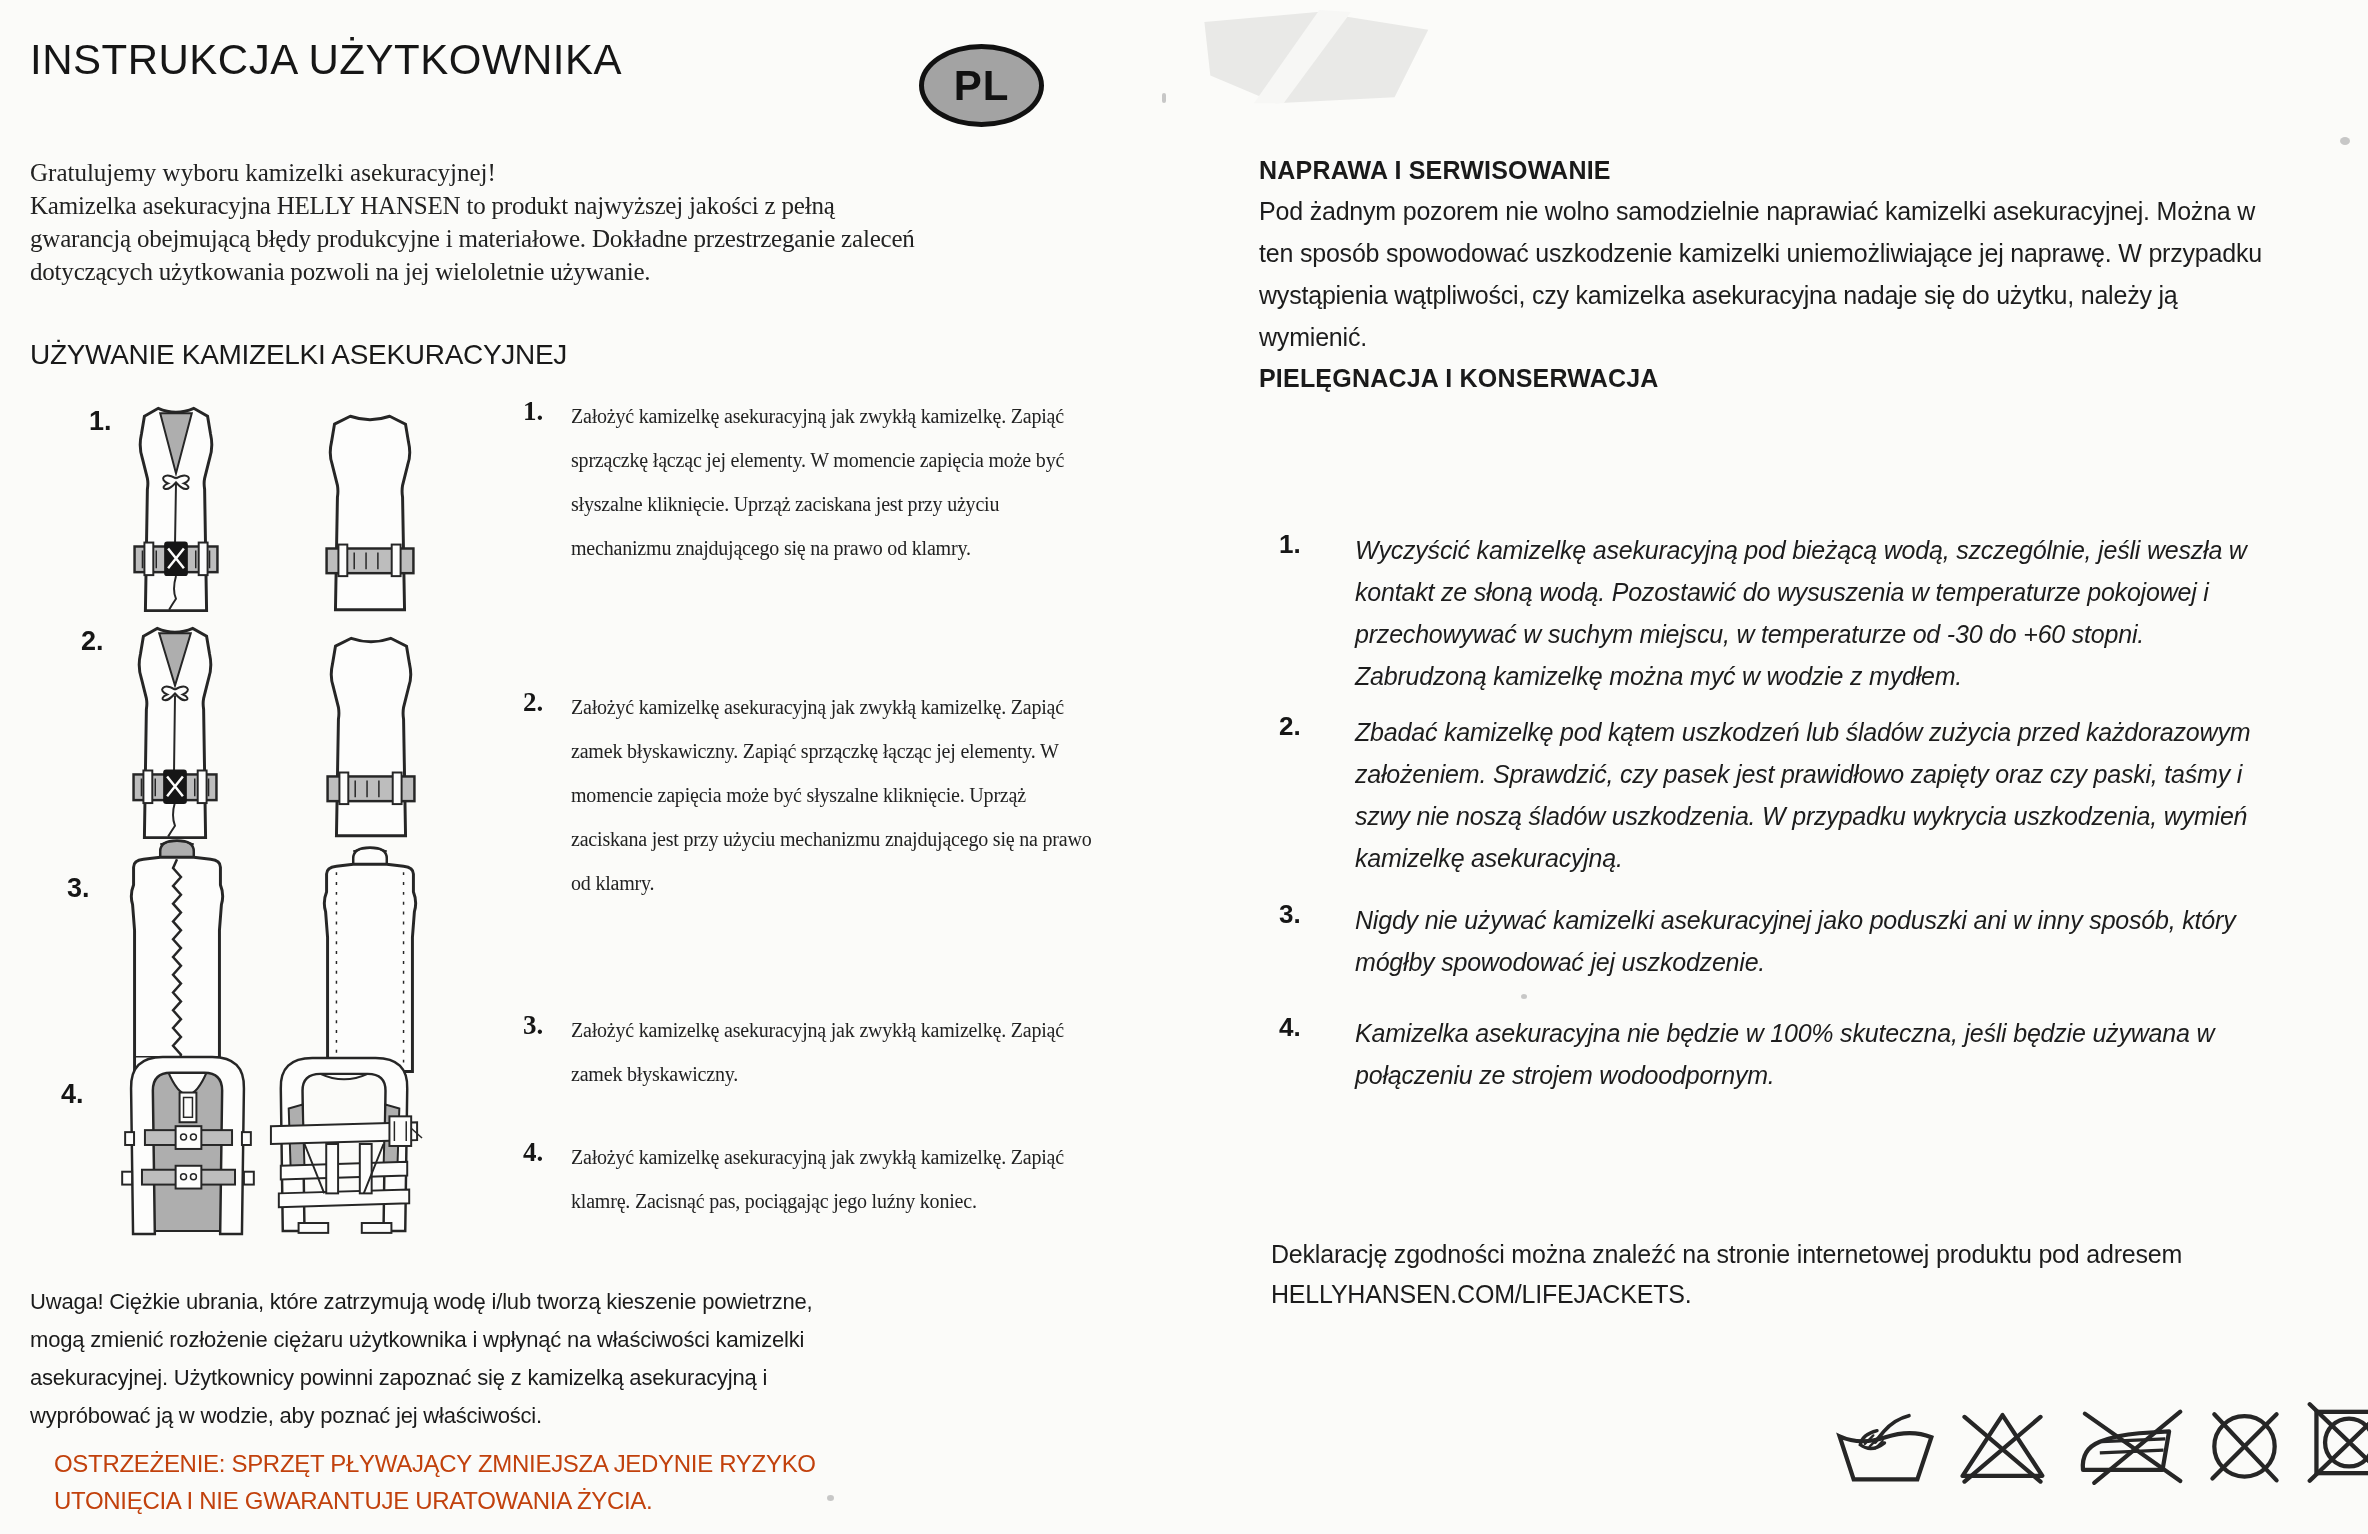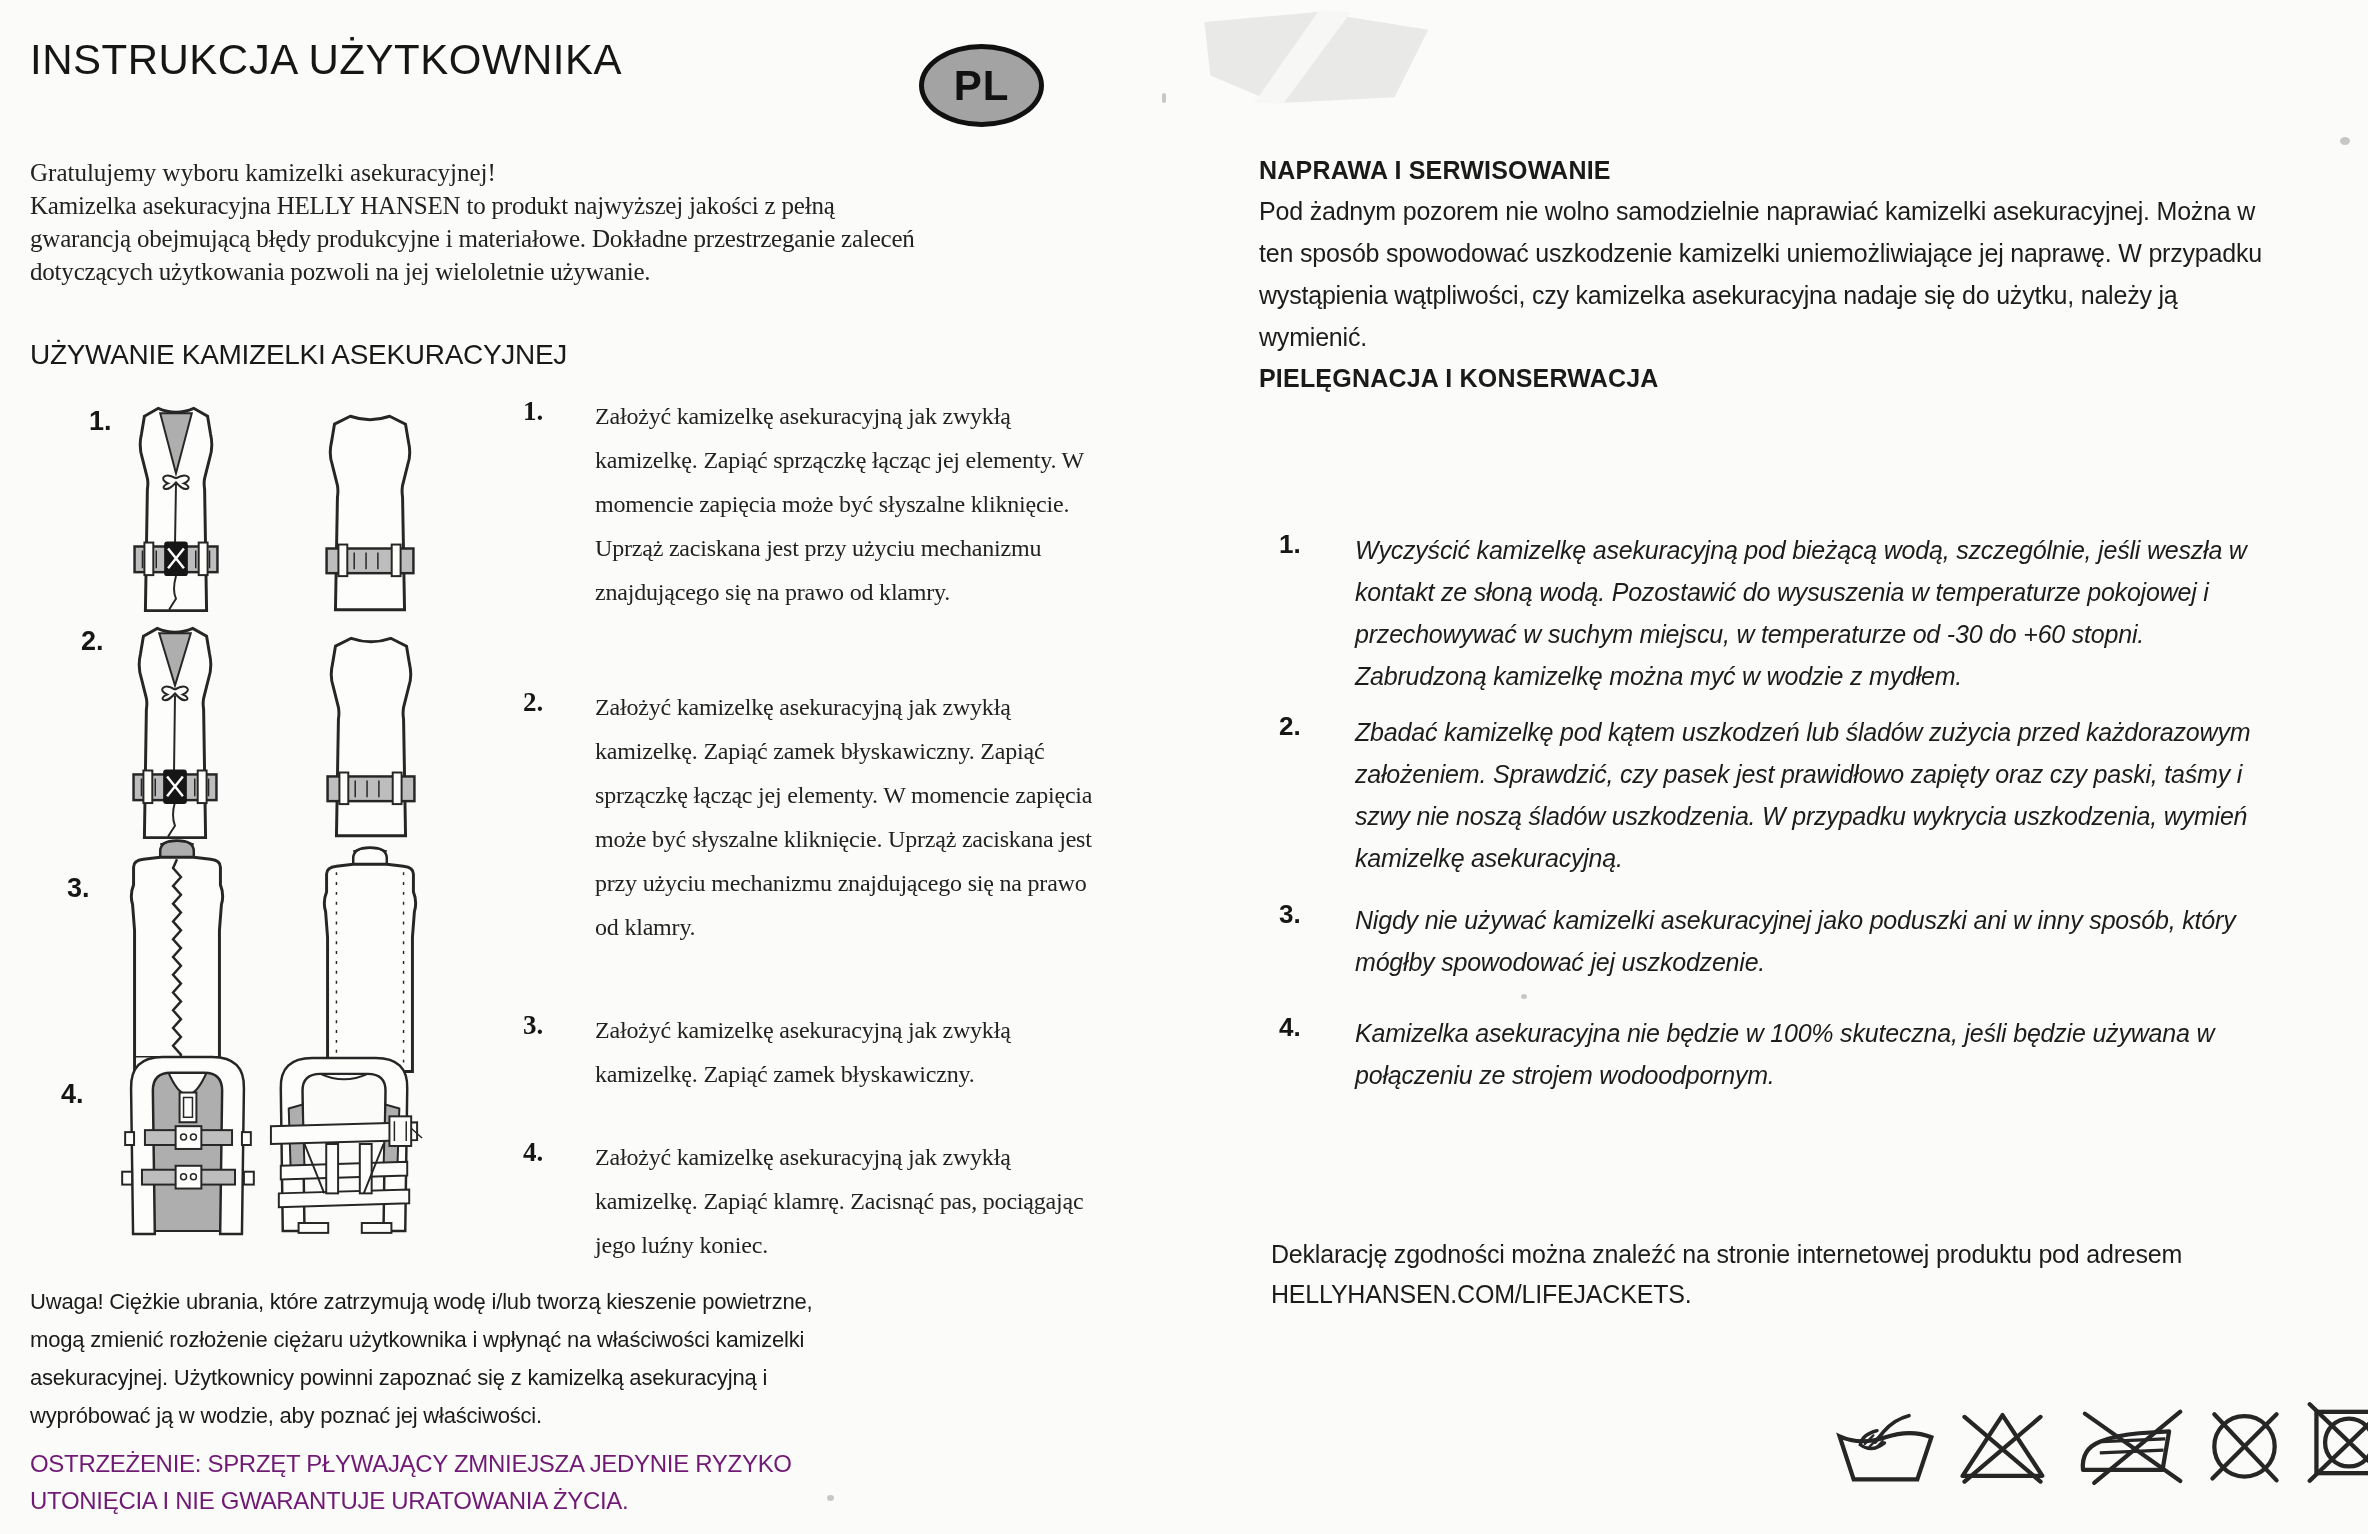--- a/index.html
+++ b/index.html
@@ -15,23 +15,23 @@
     width:115px;height:73px;border:5px solid #111;border-radius:50%;
     display:flex;align-items:center;justify-content:center;
     font-size:42px;font-weight:700;color:#111;letter-spacing:1px;background:#a3a3a3;
   }
   .intro-lead{font-size:25px;line-height:33px;}
   .intro-body{font-size:25px;line-height:33px;letter-spacing:-0.2px;}
   .section-heading{font-size:28px;font-weight:400;letter-spacing:-0.3px;color:#191919;}
   .fig-label{font-size:27px;font-weight:700;color:#161616;}
   .step{width:574px;}
   .step .num{position:absolute;left:0;top:2px;font-size:27px;font-weight:700;color:#161616;}
-  .step .txt{margin-left:72px;font-size:24px;line-height:44px;letter-spacing:-0.2px;}
+  .step .txt{margin-left:48px;font-size:20px;line-height:44px;letter-spacing:-0.2px;}
   .caution{font-size:22px;line-height:38px;width:792px;letter-spacing:-0.2px;color:#1b1b1b;}
-  .warncaps{font-size:24px;line-height:37px;letter-spacing:-0.3px;color:#701a75;}
+  .warncaps{font-size:24px;line-height:37px;letter-spacing:-0.3px;color:#c2410c;margin-left:24px;}
   .r-heading{font-size:25px;font-weight:700;letter-spacing:0.2px;color:#1a1a1a;}
   .r-body{font-size:25px;line-height:42px;letter-spacing:-0.2px;color:#1c1c1c;}
   .r-step{width:1000px;}
   .r-step .num{position:absolute;left:0;top:0;font-size:26px;font-weight:700;color:#161616;}
   .r-step .txt{margin-left:76px;font-size:25px;line-height:42px;letter-spacing:-0.2px;color:#1c1c1c;font-style:italic;}
   .care-icons{display:flex;align-items:flex-end;gap:18px;}
   .speck{background:#b5b5b5;border-radius:50%;opacity:.75;}
   svg .ln{stroke:#262626;fill:none;}
   svg .fw{fill:#fdfdfc;}
   svg .fg{fill:#aeaeae;}

